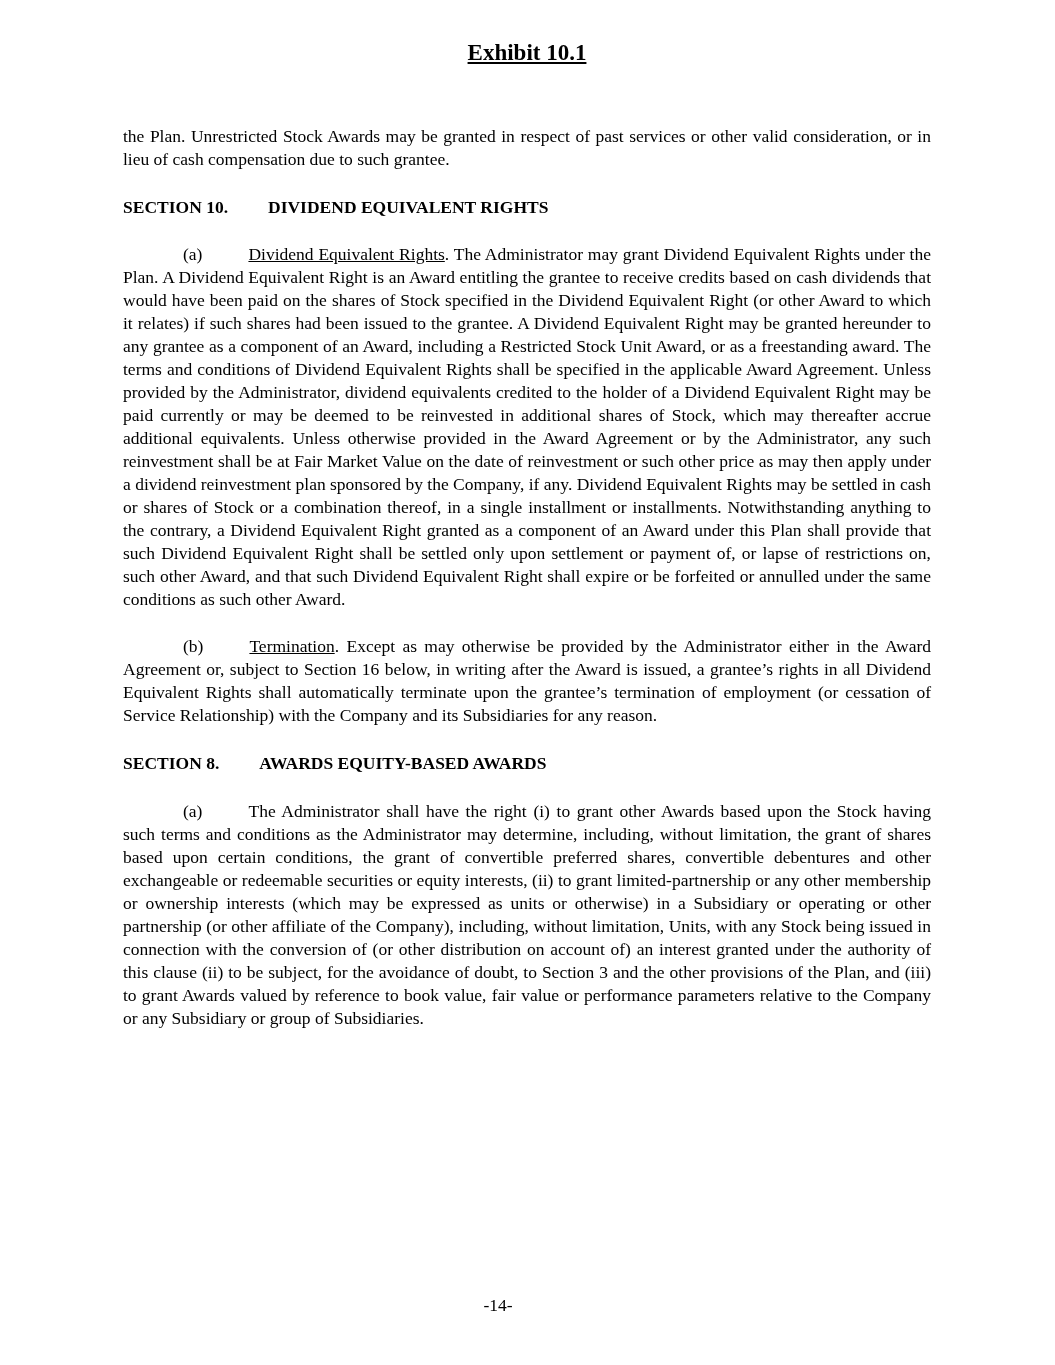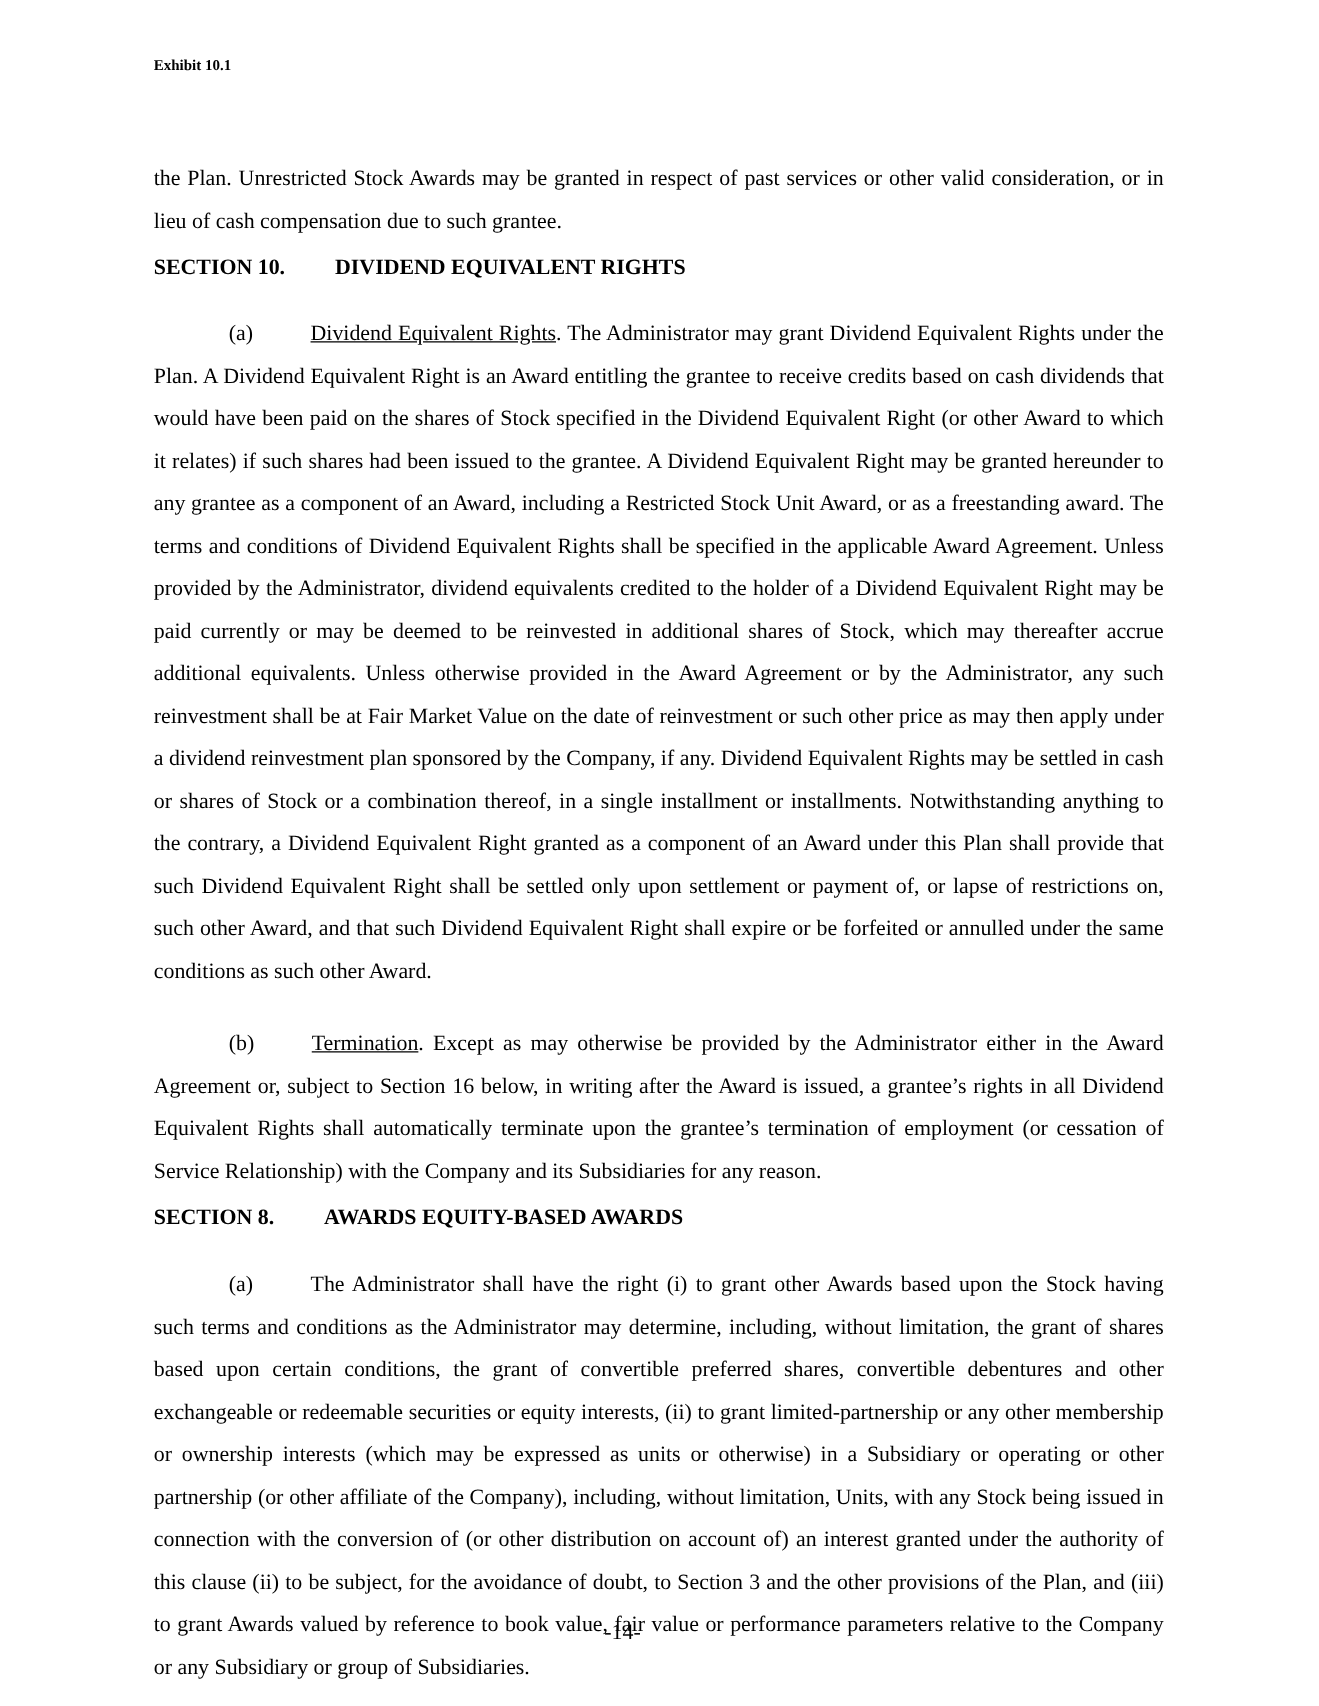--- a/index.html
+++ b/index.html
@@ -12,37 +12,38 @@
   .page {
     position: relative;
     width: 1055px;
     height: 1365px;
     background: #ffffff;
     color: #000000;
     font-family: "Liberation Serif", "DejaVu Serif", serif;
     padding: 42px 124px 0 123px;
   }
   .exhibit {
-    text-align: left;
+    text-align: center;
     font-weight: bold;
-    font-size: 12px;
+    font-size: 23px;
     line-height: 21px;
+    text-decoration: underline;
   }
   .para {
     font-size: 17.5px;
-    line-height: 34px;
+    line-height: 23px;
     text-align: justify;
     margin-top: 24px;
   }
   .mt-intro { margin-top: 62px; }
   .heading {
     font-size: 17.5px;
     line-height: 24.3px;
     font-weight: bold;
-    margin-top: 8px;
+    margin-top: 24px;
     white-space: nowrap;
   }
   .indent { text-indent: 60px; }
   .tab  { display: inline-block; width: 46px; }
   .htab { display: inline-block; width: 40px; }
   .underline { text-decoration: underline; }
   .footer {
     position: absolute;
     left: 0;
     width: 996px;

